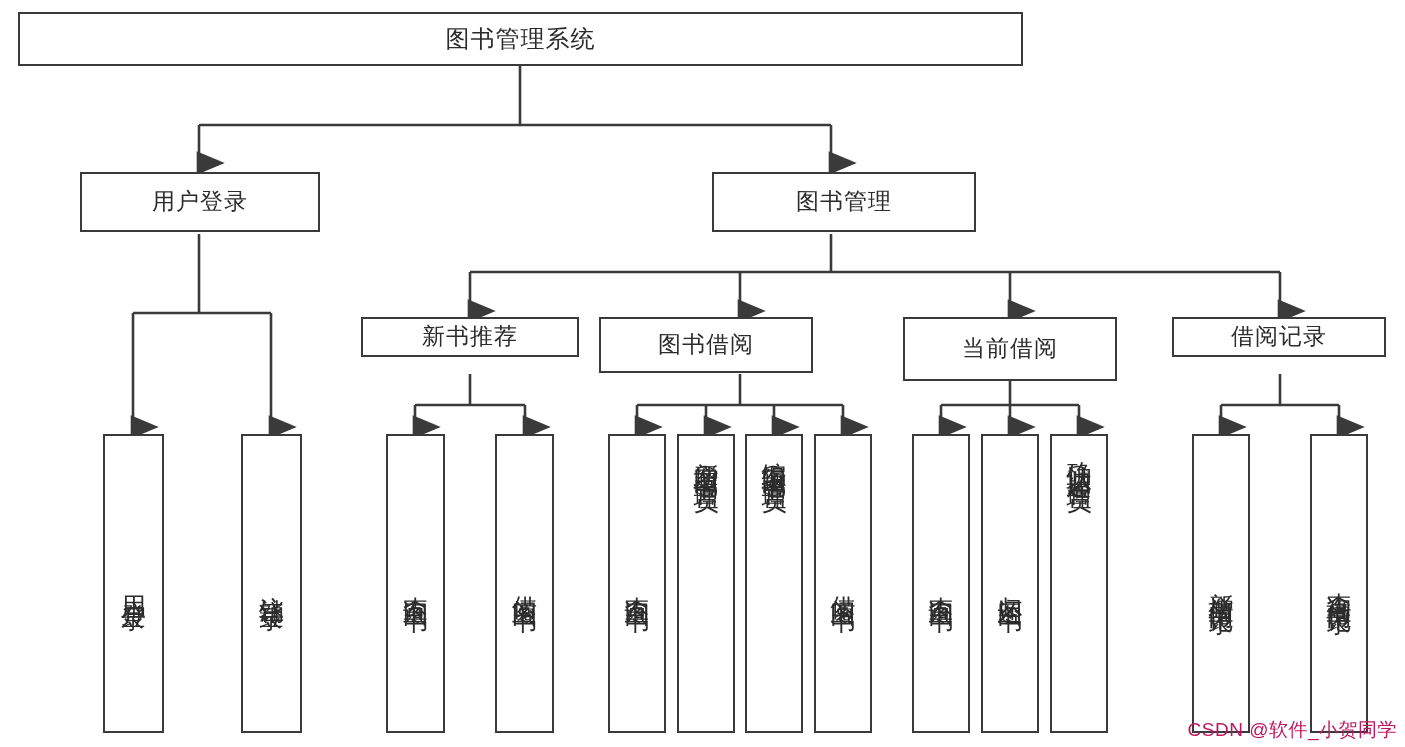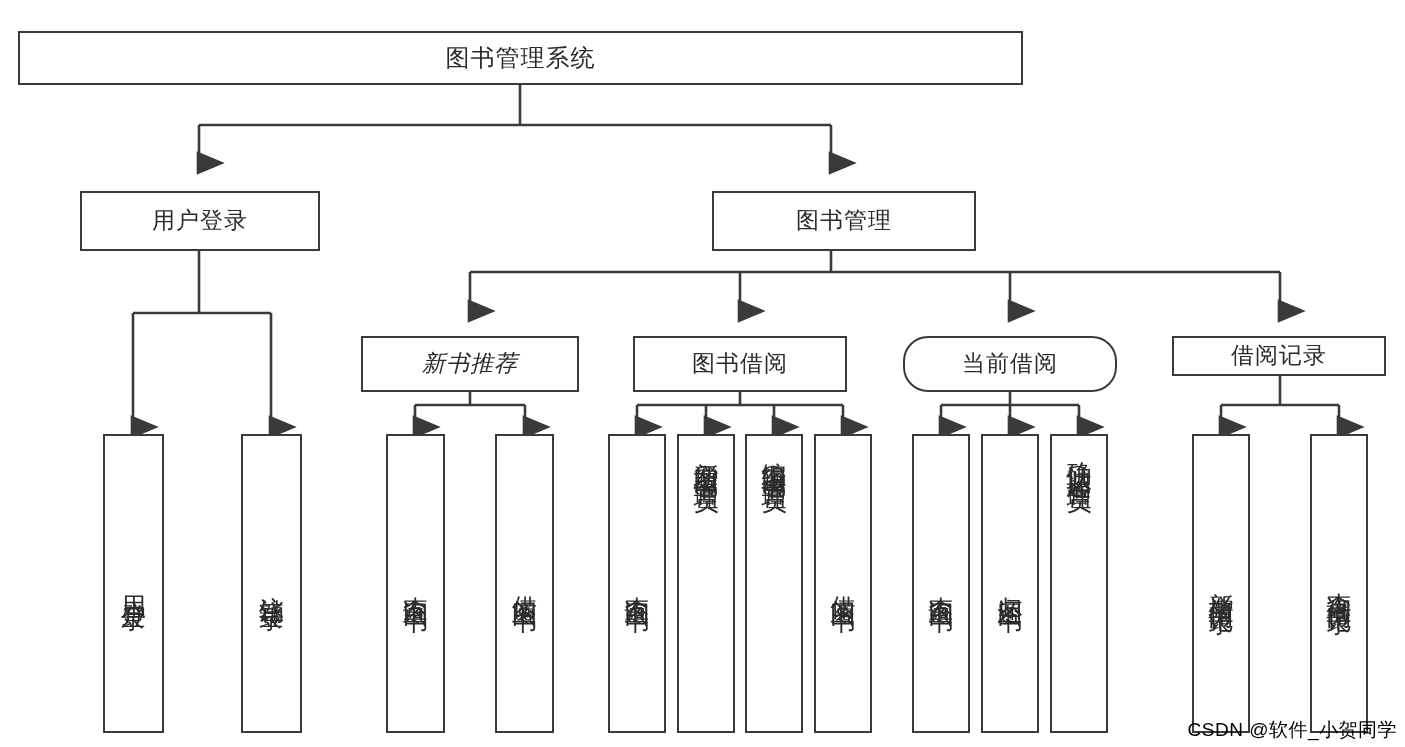--- a/index.html
+++ b/index.html
@@ -32,21 +32,20 @@
     border: 2px solid #3a3a3a;
     display: flex;
     align-items: center;
     justify-content: center;
     color: #2b2b2b;
   }
   .node-h {
     font-size: 23px;
     letter-spacing: 1px;
     line-height: 1.2;
-    margin-top: 19px;
   }
   .node-root {
     font-size: 24px;
   }
   .node-v {
     writing-mode: vertical-rl;
     text-orientation: upright;
     font-size: 25px;
     letter-spacing: 4px;
     line-height: 1;
@@ -57,21 +56,21 @@
   }
   .node-v.mid {
     justify-content: center;
     padding-top: 0;
   }
   .watermark {
     position: absolute;
     right: 8px;
     bottom: 4px;
     font-size: 19px;
-    color: #000000;
+    color: #be185d;
     letter-spacing: 0.5px;
     user-select: none;
     white-space: nowrap;
   }
 </style>
 </head>
 <body>
 
 <div id="canvas">
 
@@ -133,29 +132,29 @@
   </div>
 
   <div class="node node-h" style="left:80px; top:172px; width:240px; height:60px;">
     <span>用户登录</span>
   </div>
 
   <div class="node node-h" style="left:712px; top:172px; width:264px; height:60px;">
     <span>图书管理</span>
   </div>
 
-  <div class="node node-h" style="left:361px; top:317px; width:218px; height:56px;font-style:italic;">
+  <div class="node node-h" style="left:361px; top:317px; width:218px; height:40px;">
     <span>新书推荐</span>
   </div>
 
-  <div class="node node-h" style="left:633px; top:317px; width:214px; height:56px;">
+  <div class="node node-h" style="left:599px; top:317px; width:214px; height:56px;">
     <span>图书借阅</span>
   </div>
 
-  <div class="node node-h" style="left:903px; top:317px; width:214px; height:56px;border-radius:25px;">
+  <div class="node node-h" style="left:903px; top:317px; width:214px; height:64px;">
     <span>当前借阅</span>
   </div>
 
   <div class="node node-h" style="left:1172px; top:317px; width:214px; height:40px;">
     <span>借阅记录</span>
   </div>
 
   <div class="node node-v mid" style="left:103px; top:434px; width:61px; height:299px;">
     <span>用户登录</span>
   </div>

